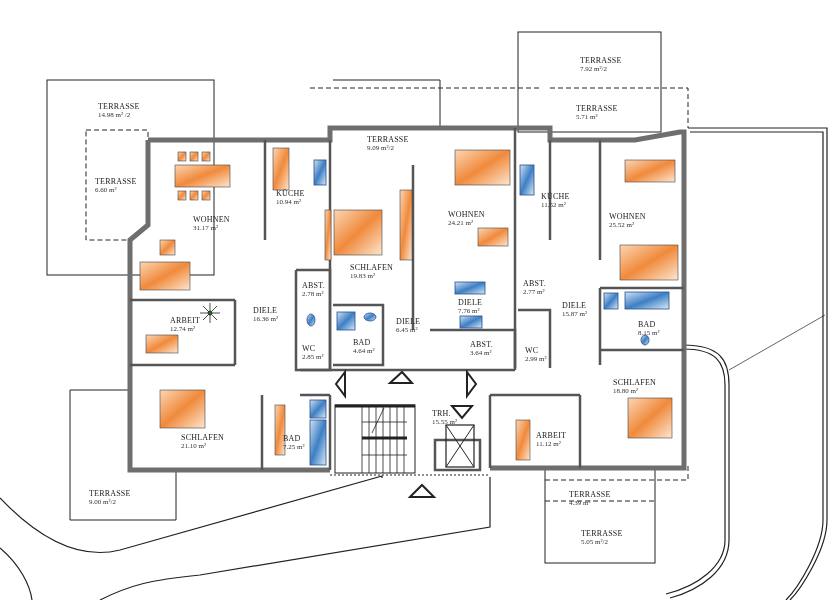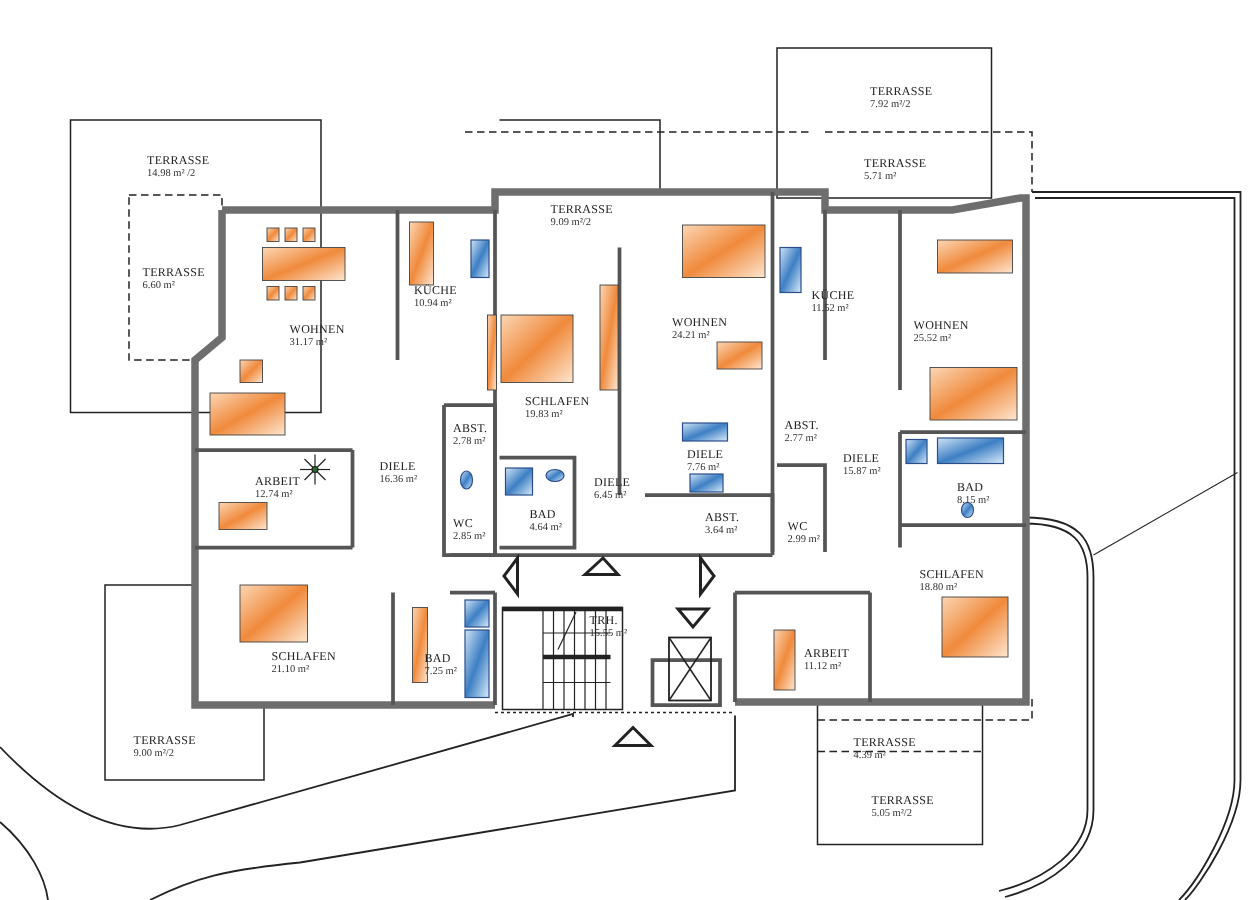--- a/index.html
+++ b/index.html
@@ -265,21 +265,21 @@
       <span class="a">15.87 m²</span>
     </div>
     <div class="lbl" style="left: 638px; top: 320px;">
       <span class="n">BAD</span>
       <span class="a">8.15 m²</span>
     </div>
     <div class="lbl" style="left: 613px; top: 378px;">
       <span class="n">SCHLAFEN</span>
       <span class="a">18.80 m²</span>
     </div>
-    <div class="lbl" style="left: 393px; top: 409px;">
+    <div class="lbl" style="left: 432px; top: 409px;">
       <span class="n">TRH.</span>
       <span class="a">15.55 m²</span>
     </div>
     <div class="lbl" style="left: 536px; top: 431px;">
       <span class="n">ARBEIT</span>
       <span class="a">11.12 m²</span>
     </div>
     <div class="lbl" style="left: 569px; top: 490px;">
       <span class="n">TERRASSE</span>
       <span class="a">4.39 m²</span>

